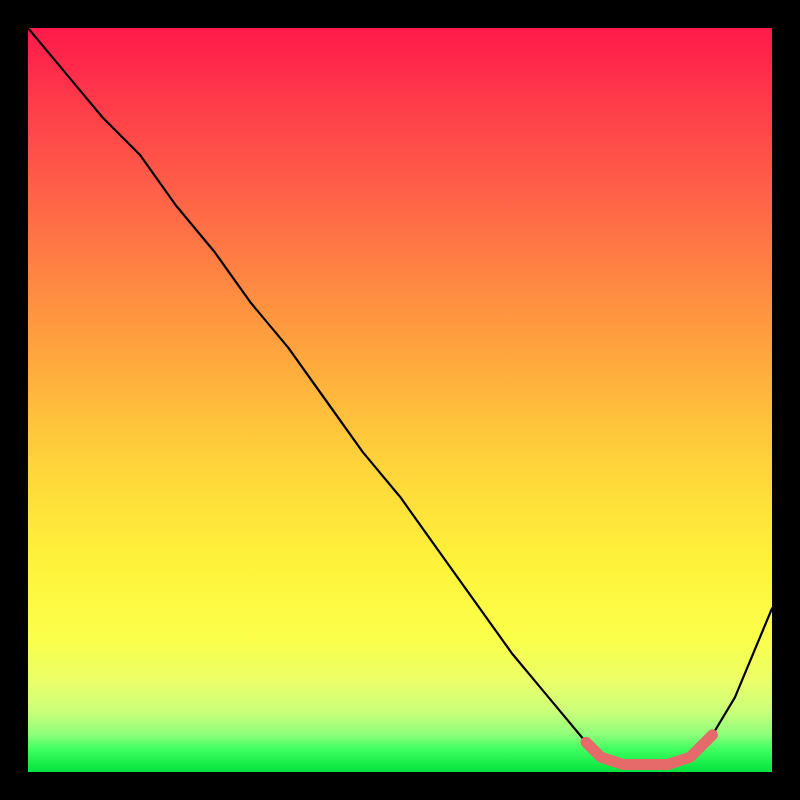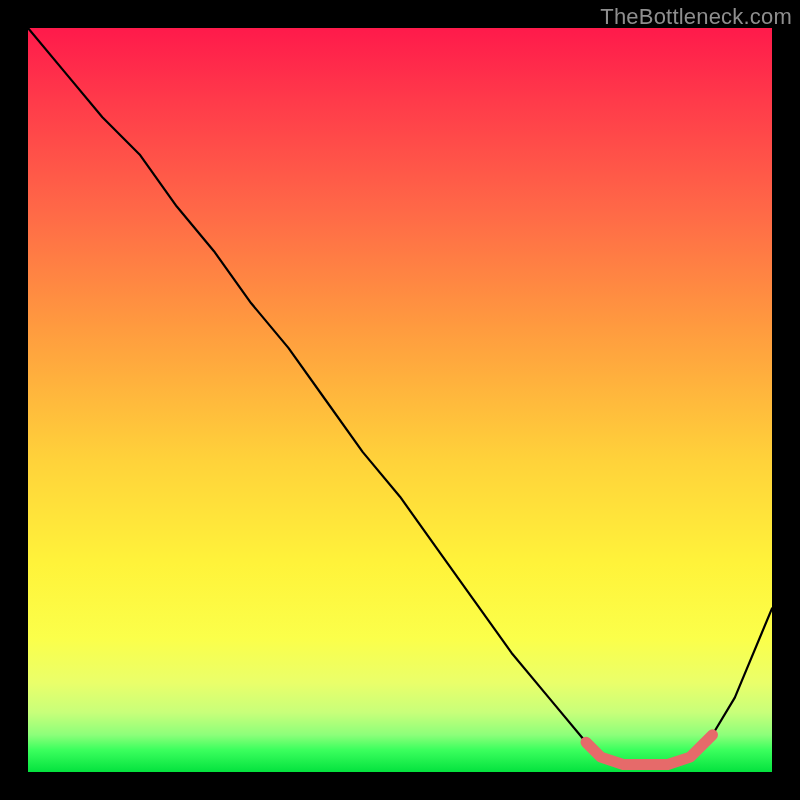--- a/index.html
+++ b/index.html
@@ -28,21 +28,20 @@
       #3cff5e 97%,
       #04e23e 100%
     );
   }
   svg.curves { position: absolute; left: 0; top: 0; width: 100%; height: 100%; }
 </style>
 </head>
 <body>
 <div class="frame">
 
-  <div class="attribution">TheBottleneck.com</div>
 
   <div class="plot-area">
     <svg class="curves" viewBox="0 0 744 744" preserveAspectRatio="none">
       <path id="curve-main" fill="none" stroke="#000000" stroke-width="2.2" stroke-linecap="round" stroke-linejoin="round" d="M0.00 0.00 L37.20 44.64 L74.40 89.28 L111.60 126.48 L148.80 178.56 L186.00 223.20 L223.20 275.28 L260.40 319.92 L297.60 372.00 L334.80 424.08 L372.00 468.72 L409.20 520.80 L446.40 572.88 L483.60 624.96 L520.80 669.60 L558.00 714.24 L572.88 729.12 L595.20 736.56 L617.52 736.56 L639.84 736.56 L662.16 729.12 L684.48 706.80 L706.80 669.60 L744.00 580.32"></path>
       <path id="curve-highlight" fill="none" stroke="#e66a6a" stroke-width="11" stroke-linecap="round" stroke-linejoin="round" d="M558.00 714.24 L572.88 729.12 L595.20 736.56 L617.52 736.56 L639.84 736.56 L662.16 729.12 L684.48 706.80"></path>
     </svg>
   </div>
 
 </div>
 

